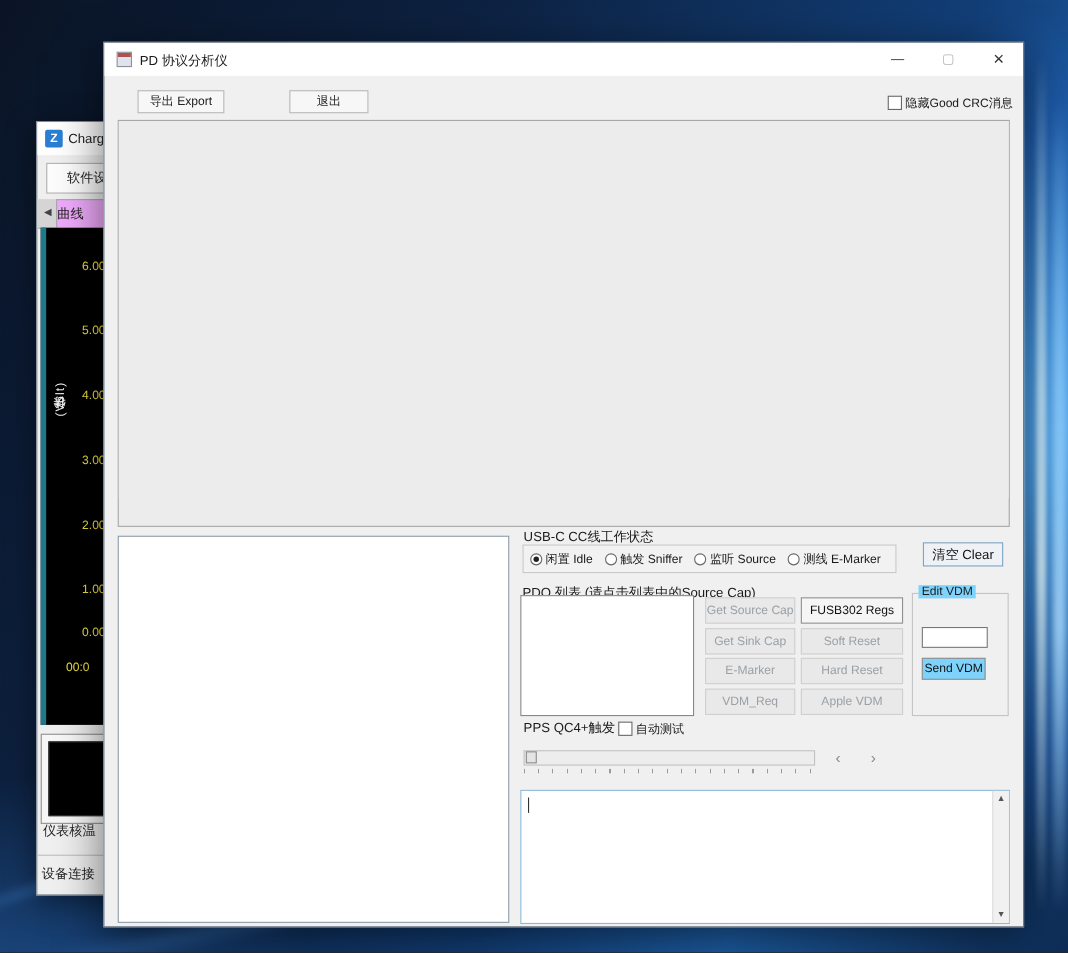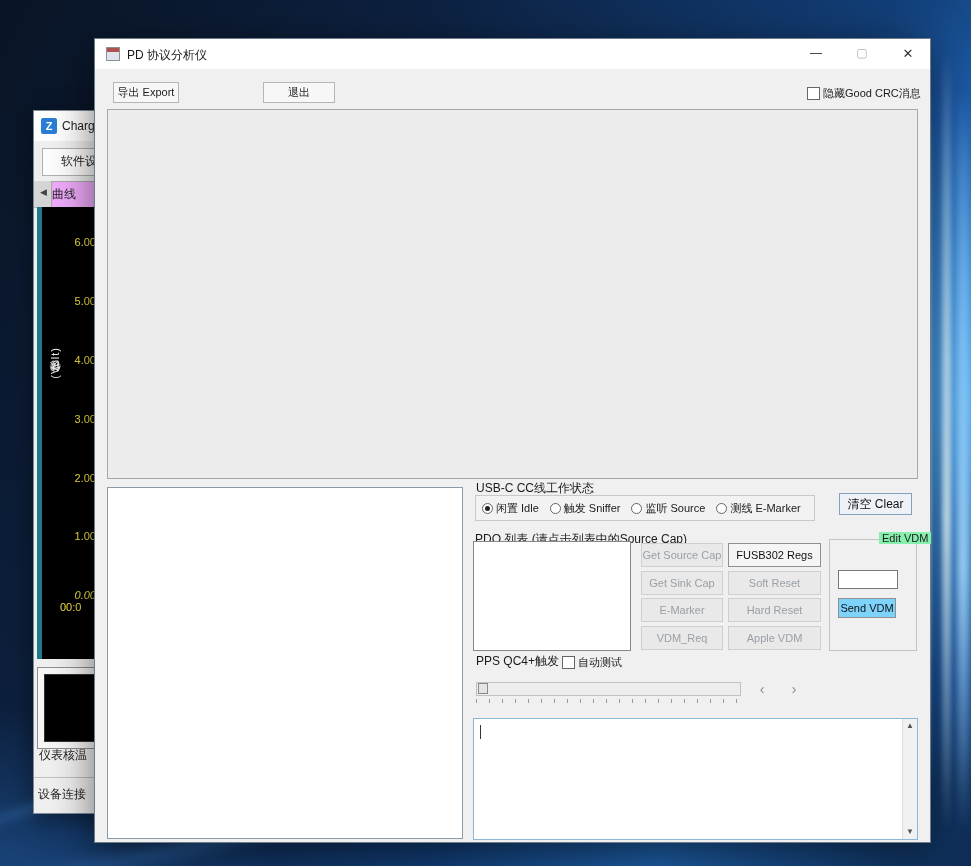--- a/index.html
+++ b/index.html
@@ -41,21 +41,21 @@
   .main-window{position:absolute;left:94px;top:38px;width:835px;height:803px;background:#f0f0f0;border:1px solid #6e7b88;box-shadow:0 10px 40px rgba(0,0,0,.55);}
   .m-titlebar{position:absolute;left:0;top:0;width:100%;height:30px;background:#ffffff;}
   .app-icon{position:absolute;left:11px;top:8px;width:14px;height:14px;background:linear-gradient(#b0504f 0 4px,#dfe4ec 4px);border:1px solid #8a8f98;box-sizing:border-box;}
   .m-title-text{position:absolute;left:32px;top:8px;font-size:12px;color:#1a1a1a;white-space:nowrap;}
   .win-btn{position:absolute;top:3px;width:30px;height:23px;text-align:center;line-height:23px;font-size:12px;color:#333;}
   .wb-min{right:99px;}
   .wb-max{right:53px;color:#b4b4b4;}
   .wb-close{right:7px;font-size:13px;}
 
   .tb-btn{position:absolute;top:43px;height:21px;background:#f7f7f7;border:1px solid #b3b7bb;font-size:11px;color:#222;text-align:center;line-height:19px;box-sizing:border-box;white-space:nowrap;}
-  .btn-export{left:18px;width:66px;}
+  .btn-export{left:30px;width:79px;}
   .btn-import{left:88px;width:76px;margin-top:44px;}
   .btn-exit{left:168px;width:72px;}
   .crc-check{position:absolute;left:712px;top:47px;display:flex;align-items:center;gap:3px;font-size:11px;color:#1a1a1a;white-space:nowrap;}
   .chk{width:11px;height:11px;border:1px solid #666;background:#fff;flex:none;}
 
   .msg-table{position:absolute;left:12px;top:70px;width:811px;height:370px;border:1px solid #a8a8a8;box-sizing:border-box;background:#ececec;}
   .thead{display:flex;height:25px;background:linear-gradient(#7d7d88,#62626d);color:#fff;font-size:13px;font-weight:bold;}
   .th{line-height:25px;text-align:center;border-right:1px solid #4f4f59;box-sizing:border-box;overflow:hidden;white-space:nowrap;flex:none;}
   .th.c0{width:54px;}.th.c1{width:128px;}.th.c2{width:106px;}.th.c3{width:264px;}.th.c4{width:94px;}.th.c5{width:95px;}.th.c6{width:58px;}
   .th.cfill{flex:1;border-right:none;}
@@ -72,21 +72,21 @@
 
   .pdo-label{position:absolute;left:380px;top:492px;font-size:12px;color:#1a1a1a;white-space:nowrap;}
   .pdo-list{position:absolute;left:378px;top:502px;width:158px;height:110px;background:#fff;border:1px solid #888;box-sizing:border-box;}
   .gbtn{position:absolute;height:24px;font-size:11px;text-align:center;line-height:22px;box-sizing:border-box;background:#e9e9e9;border:1px solid #cfcfcf;color:#9aa0a6;white-space:nowrap;overflow:hidden;}
   .gbtn.enabled{background:#f5f5f5;border:1px solid #8f8f8f;color:#111;}
   .gcol1{left:546px;width:82px;}
   .gcol2{left:633px;width:93px;}
   .grow1{top:504px;}.grow2{top:532px;}.grow3{top:559px;}.grow4{top:587px;}
 
   .vdm-group{position:absolute;left:734px;top:500px;width:88px;height:112px;border:1px solid #c4c4c4;box-sizing:border-box;}
-  .vdm-legend{position:absolute;left:5px;top:-8px;background:#86efac;padding:0 3px;font-size:11px;color:#1a1a1a;white-space:nowrap;margin-left:44px;}
+  .vdm-legend{position:absolute;left:5px;top:-8px;background:#7dd3fc;padding:0 3px;font-size:11px;color:#1a1a1a;white-space:nowrap;}
   .vdm-input{position:absolute;left:8px;top:30px;width:54px;height:17px;border:1px solid #777;background:#fff;font-size:11px;padding:0 2px;box-sizing:content-box;}
   .vdm-send{position:absolute;left:8px;top:58px;width:58px;height:20px;background:#7dd3fc;border:1px solid #8f8f8f;font-size:11px;color:#111;text-align:center;line-height:18px;box-sizing:border-box;white-space:nowrap;}
 
   .pps-label{position:absolute;left:381px;top:614px;font-size:12px;color:#1a1a1a;white-space:nowrap;}
   .auto-check{position:absolute;left:467px;top:616px;display:flex;align-items:center;gap:3px;font-size:11px;color:#1a1a1a;white-space:nowrap;}
 
   .slider{position:absolute;left:381px;top:643px;width:265px;height:14px;background:#ededed;border:1px solid #c2c2c2;box-sizing:border-box;}
   .slider-handle{position:absolute;left:1px;top:0px;width:10px;height:11px;background:#e4e4e4;border:1px solid #8a8a8a;box-sizing:border-box;}
   .slider-ticks{position:absolute;left:381px;top:660px;width:265px;height:4px;background:repeating-linear-gradient(to right,#9a9a9a 0 1px,transparent 1px 13px);}
   .spin{position:absolute;top:641px;width:22px;height:18px;text-align:center;line-height:18px;font-size:14px;color:#8a8a8a;}
@@ -121,21 +121,21 @@
     </div>
     <div class="bg-tab">曲线</div>
     <div class="bg-chart">
       <div class="chart-ylabel">伏特(Volt)</div>
       <div class="ytick" style="top:29px;">6.00</div>
       <div class="ytick" style="top:88px;">5.00</div>
       <div class="ytick" style="top:147px;">4.00</div>
       <div class="ytick" style="top:206px;">3.00</div>
       <div class="ytick" style="top:265px;">2.00</div>
       <div class="ytick" style="top:323px;">1.00</div>
-      <div class="ytick" style="top:382px;font-style:italic;">0.00</div>
+      <div class="ytick" style="top:362px;">0.00</div>
       <div class="xtick">00:0</div>
     </div>
     <div class="meter-panel">
       <div class="meter-display"></div>
     </div>
     <div class="meter-label">仪表核温</div>
     <div class="bg-statusbar">
       <span class="status-label">设备连接</span>
     </div>
   </div>

